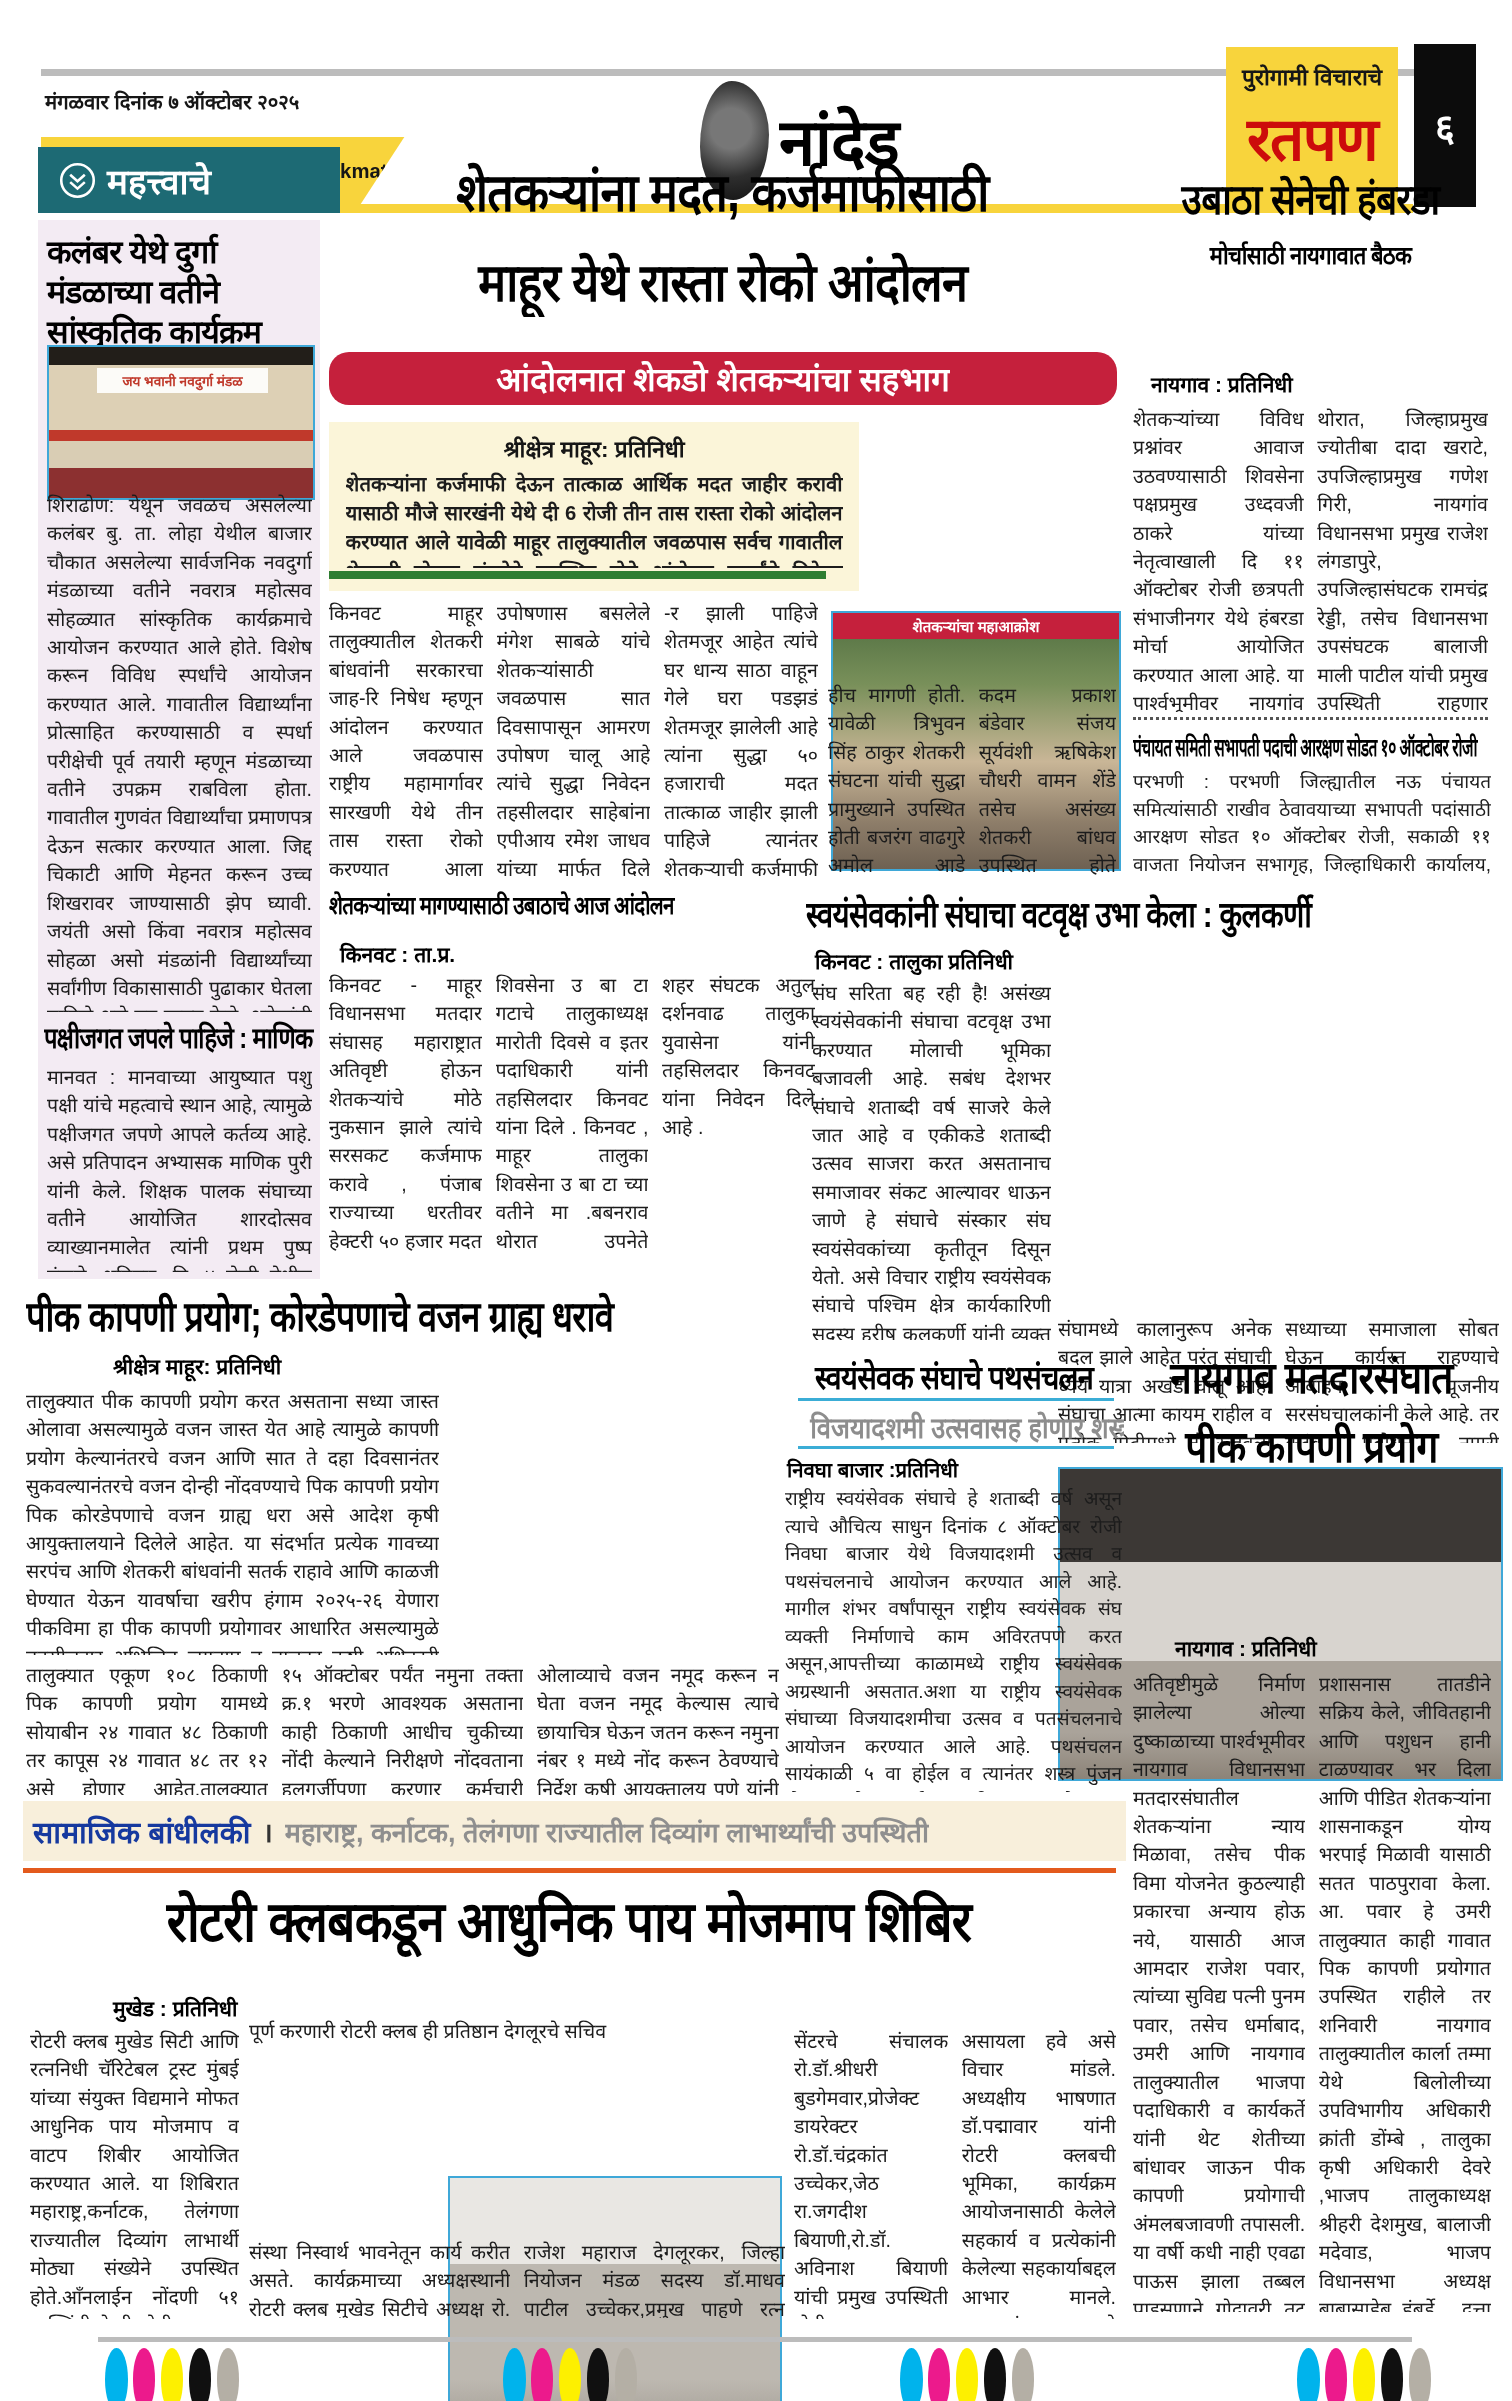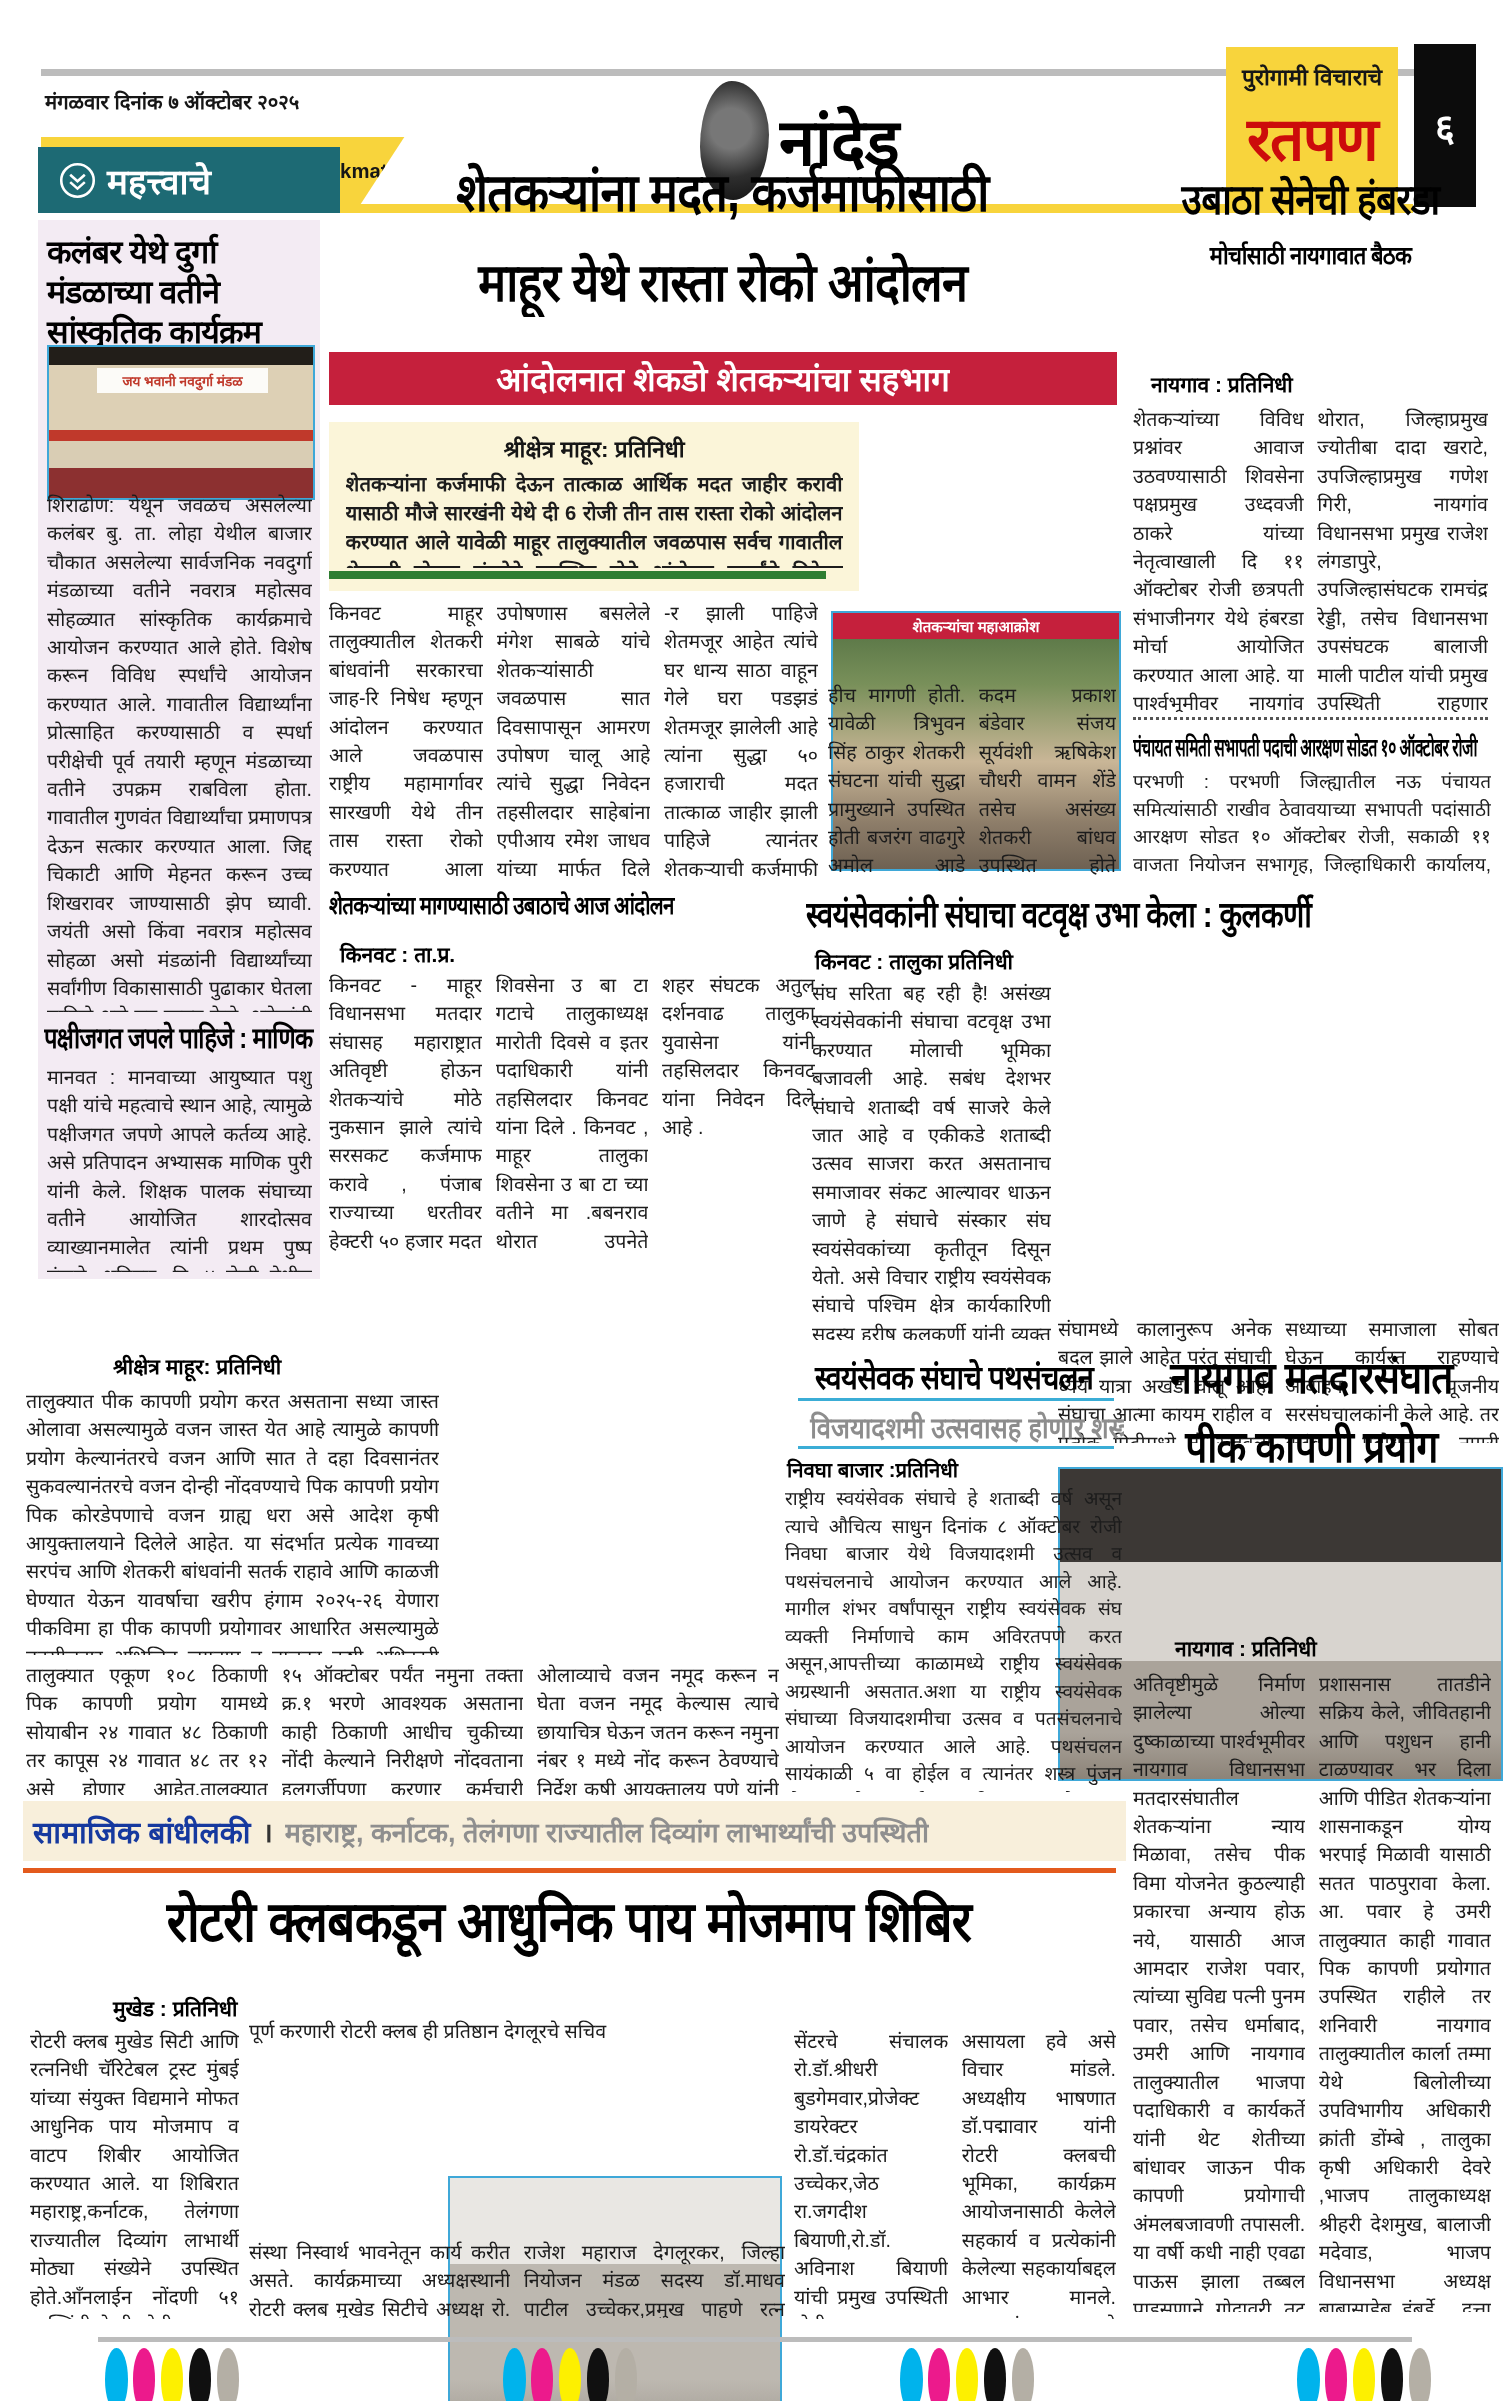--- a/index.html
+++ b/index.html
@@ -92,21 +92,21 @@
     <div class="wbanner" style="top:14%;">जय भवानी नवदुर्गा मंडळ</div>
   </div>
   <div class="abs bt" style="left:47px;top:491px;width:265px;height:521px;">शिराढोण: येथून जवळच असलेल्या कलंबर बु. ता. लोहा येथील बाजार चौकात असलेल्या सार्वजनिक नवदुर्गा मंडळाच्या वतीने नवरात्र महोत्सव सोहळ्यात सांस्कृतिक कार्यक्रमाचे आयोजन करण्यात आले होते. विशेष करून विविध स्पर्धांचे आयोजन करण्यात आले. गावातील विद्यार्थ्यांना प्रोत्साहित करण्यासाठी व स्पर्धा परीक्षेची पूर्व तयारी म्हणून मंडळाच्या वतीने उपक्रम राबविला होता. गावातील गुणवंत विद्यार्थ्यांचा प्रमाणपत्र देऊन सत्कार करण्यात आला. जिद्द चिकाटी आणि मेहनत करून उच्च शिखरावर जाण्यासाठी झेप घ्यावी. जयंती असो किंवा नवरात्र महोत्सव सोहळा असो मंडळांनी विद्यार्थ्यांच्या सर्वांगीण विकासासाठी पुढाकार घेतला पाहिजे असे मत व्यक्त केले. अनेकांनी टाळ्या वाजवून दाद दिली. कार्यक्रमाचे सूत्रसंचालन विवेकानंद तेलंग यांनी केले तर आभार प्रदर्शन केशव आप्पा शिराळे यांनी केले. भक्तांनी उत्स्फूर्त प्रतिसाद दिला.</div>
   <div class="abs hl nowrap" style="left:44px;top:1017px;width:271px;font-size:29px;"><span class="sqz">पक्षीजगत जपले पाहिजे : माणिक पुरी</span></div>
   <div class="abs bt" style="left:47px;top:1063px;width:265px;height:209px;">मानवत : मानवाच्या आयुष्यात पशु पक्षी यांचे महत्वाचे स्थान आहे, त्यामुळे पक्षीजगत जपणे आपले कर्तव्य आहे. असे प्रतिपादन अभ्यासक माणिक पुरी यांनी केले. शिक्षक पालक संघाच्या वतीने आयोजित शारदोत्सव व्याख्यानमालेत त्यांनी प्रथम पुष्प गुंफले. शनिवार, दि. ४ रोजी येथील देवी मंदिर सभागृहात झालेल्या कार्यक्रमात ते बोलत होते. सांगितले की, परभणी जिल्ह्यात मोठ्या प्रमाणावर पक्षी जीवन वास्तव्यास आहे. पक्षीजगतामध्ये अतिशय वेगळी संस्कृती अनुभवास येते.</div>
 
   <div class="abs" style="left:325px;top:154px;width:795px;text-align:center;">
     <div class="hl nowrap" style="font-size:53px;"><span class="sqzc">शेतकऱ्यांना मदत, कर्जमाफीसाठी</span></div>
     <div class="hl nowrap" style="font-size:53px;margin-top:16.6px;"><span class="sqzc">माहूर येथे रास्ता रोको आंदोलन</span></div>
   </div>
-  <div class="abs redbar" style="left:329px;top:352px;width:788px;height:53px;">
+  <div class="abs redbar" style="left:329px;top:352px;width:788px;height:53px;border-radius:20px;">
     <span class="nowrap" style="font-size:33px;font-weight:bold;">आंदोलनात शेकडो शेतकऱ्यांचा सहभाग</span>
   </div>
 
   <div class="abs leadbox" style="left:329px;top:422px;width:497px;height:148px;">
     <div style="text-align:center;font-weight:bold;font-size:22.6px;margin-bottom:6px;">श्रीक्षेत्र माहूर: प्रतिनिधी</div>
     <div class="bt" style="font-weight:bold;font-size:20.3px;height:98px;">शेतकऱ्यांना कर्जमाफी देऊन तात्काळ आर्थिक मदत जाहीर करावी यासाठी मौजे सारखंनी येथे दी 6 रोजी तीन तास रास्ता रोको आंदोलन करण्यात आले यावेळी माहूर तालुक्यातील जवळपास सर्वच गावातील शेतकरी मोठ्या संख्येने उपस्थित होते  आंदोलन कर्त्यांचे निवेदन सिंदखेड चे सपोनि रमेश जाधव यांनी स्वीकारले.</div>
   </div>
   <div class="abs greenbar" style="left:329px;top:571px;width:497px;height:7.5px;"></div>
 
   <div class="abs photo ph-main" style="left:831px;top:416px;width:286px;height:256px;">
@@ -147,20 +147,21 @@
   <div class="abs bl" style="left:1151px;top:370px;">नायगाव : प्रतिनिधी</div>
   <div class="abs colflex" style="left:1133px;top:405px;width:355px;height:307px;">
     <div class="bt">शेतकऱ्यांच्या विविध प्रश्नांवर आवाज उठवण्यासाठी शिवसेना पक्षप्रमुख उध्दवजी ठाकरे यांच्या नेतृत्वाखाली दि ११ ऑक्टोबर रोजी छत्रपती संभाजीनगर येथे हंबरडा मोर्चा आयोजित करण्यात आला आहे. या पार्श्वभूमीवर नायगांव विधानसभा मतदारसंघातील नियोजन बैठकीचे आयोजन दि ७ ऑक्टोबर रोजी मंगळवार दुपारी १ वाजता शासकीय विश्रामगृह नरसी येथे करण्यात आले असून या बैठकीस नांदेड जिल्ह्याचे संपर्कप्रमुख बबनराव</div>
     <div class="bt">थोरात, जिल्हाप्रमुख ज्योतीबा दादा खराटे, उपजिल्हाप्रमुख गणेश गिरी, नायगांव विधानसभा प्रमुख राजेश लंगडापुरे, उपजिल्हासंघटक रामचंद्र रेड्डी, तसेच विधानसभा उपसंघटक बालाजी माली पाटील यांची प्रमुख उपस्थिती राहणार आहेत. याबैठकीस नायगांव विधानसभा मतदारसंघातील शहरप्रमुख, उपशहरप्रमुख,तालुकाप्रमुख, उपतालुकाप्रमुख, संघटकप्रमुख, तसेच आजी-माजी पदाधिकारी शिवसैनिकांनी मोठ्या संख्येने उपस्थित राहावे. संभाजीनगरला जाण्यासाठी तालूक्यात अनेक गावातुन तयारी आहे.</div>
   </div>
 
   <div class="abs dotted" style="left:1133px;top:717px;width:355px;height:0;"></div>
   <div class="abs hl nowrap" style="left:1133px;top:729px;width:358px;font-size:25px;"><span style="display:inline-block;transform:scaleX(.62);transform-origin:left center;white-space:nowrap;">पंचायत समिती सभापती पदाची आरक्षण सोडत १० ऑक्टोबर रोजी</span></div>
   <div class="abs bt" style="left:1133px;top:768px;width:358px;height:111px;font-size:19px;">परभणी : परभणी जिल्ह्यातील नऊ पंचायत समित्यांसाठी राखीव ठेवावयाच्या सभापती पदांसाठी आरक्षण सोडत १० ऑक्टोबर रोजी, सकाळी ११ वाजता नियोजन सभागृह, जिल्हाधिकारी कार्यालय, परभणी येथे काढण्यात येणार आहे. शासनाने अनुसूचित जाती, अनुसूचित जमाती, नागरिकांचा मागास प्रवर्ग, सर्वसाधारण (महिला) (अनु. जाती, अनु. जमाती, नामात्र महिलांसह) राखीव ठेवावयाच्या तसेच सर्वसाधारण प्रवर्गासाठी असलेल्या सभापती पदांची संख्या अनुसूचित जाती ०, अनुसूचित जाती (महिला) ०१, अनुसूचित जमाती.</div>
 
+  <div class="abs hl nowrap" style="left:26px;top:1286px;width:753px;font-size:42px;"><span class="sqz">पीक कापणी प्रयोग; कोरडेपणाचे वजन ग्राह्य धरावे</span></div>
   <div class="abs bl" style="left:113px;top:1352px;">श्रीक्षेत्र माहूर:  प्रतिनिधी</div>
   <div class="abs bt" style="left:26px;top:1387px;width:413px;height:268px;">तालुक्यात पीक कापणी प्रयोग करत असताना सध्या जास्त ओलावा असल्यामुळे वजन जास्त येत आहे त्यामुळे कापणी प्रयोग केल्यानंतरचे वजन आणि सात ते दहा दिवसानंतर सुकवल्यानंतरचे वजन दोन्ही नोंदवण्याचे पिक कापणी प्रयोग पिक कोरडेपणाचे वजन ग्राह्य धरा असे आदेश कृषी आयुक्तालयाने दिलेले आहेत. या संदर्भात प्रत्येक गावच्या सरपंच आणि शेतकरी बांधवांनी सतर्क राहावे आणि काळजी घेण्यात येऊन यावर्षाचा खरीप हंगाम २०२५-२६ येणारा पीकविमा हा पीक कापणी प्रयोगावर आधारित असल्यामुळे तहसीलदार अभिजित जगताप व तालुका कृषी अधिकारी चंद्रकांत निमोड यांच्याकडे निवेदन मार्फत अविनाश पुंडलिक टनमने किसान ब्रिगेड जिल्हा संघटक नांदेड यांचे सह शेतकऱ्यांनी याकडे विशेष लक्ष देण्याची मागणी केली आहे.</div>
   <div class="abs photo ph-crop" style="left:448px;top:1367px;width:330px;height:288px;"></div>
   <div class="abs colflex" style="left:26px;top:1661px;width:753px;height:134px;">
     <div class="bt">तालुक्यात एकूण १०८ ठिकाणी पिक कापणी प्रयोग यामध्ये सोयाबीन २४ गावात ४८ ठिकाणी तर कापूस २४ गावात ४८ तर १२ असे होणार आहेत.तालुक्यात गटविकास अधिकारी कार्यालय व तालुका कृषी विभाग मार्फत ग्रामसेवक,कृषी सहायक,तलाठी यांच्या मार्फत पिक कापणी प्रयोग केले जात आहेत.</div>
     <div class="bt">१५ ऑक्टोबर पर्यंत नमुना तक्ता क्र.१ भरणे आवश्यक असताना काही ठिकाणी आधीच चुकीच्या नोंदी केल्याने निरीक्षणे नोंदवताना हलगर्जीपणा करणार कर्मचारी कोण ? यावर. स्थानिक परिस्तीस अनुसरून ७ ते १० दिवसाआधी धान्य वाळविल्यानंतरच वजन नमूद करावे.</div>
     <div class="bt">ओलाव्याचे वजन नमूद करून न घेता वजन नमूद केल्यास त्याचे छायाचित्र घेऊन जतन करून नमुना नंबर १ मध्ये नोंद करून ठेवण्याचे निर्देश कृषी आयुक्तालय पुणे यांनी पत्राआदेश दिले आहेत. चुकीचे पंचनामे केल्यास कारवाई होईल असा इशारा देण्यात आला असून शेतकरी बांधवांच्या सहानुभूतीचा विचार करण्याची मागणी माहूर तालुका किसान ब्रिगेड यांनी केली.</div>
   </div>
 
   <div class="abs hl nowrap" style="left:785px;top:1354px;width:339px;font-size:33px;text-align:center;"><span class="sqzc">स्वयंसेवक संघाचे पथसंचलन</span></div>

